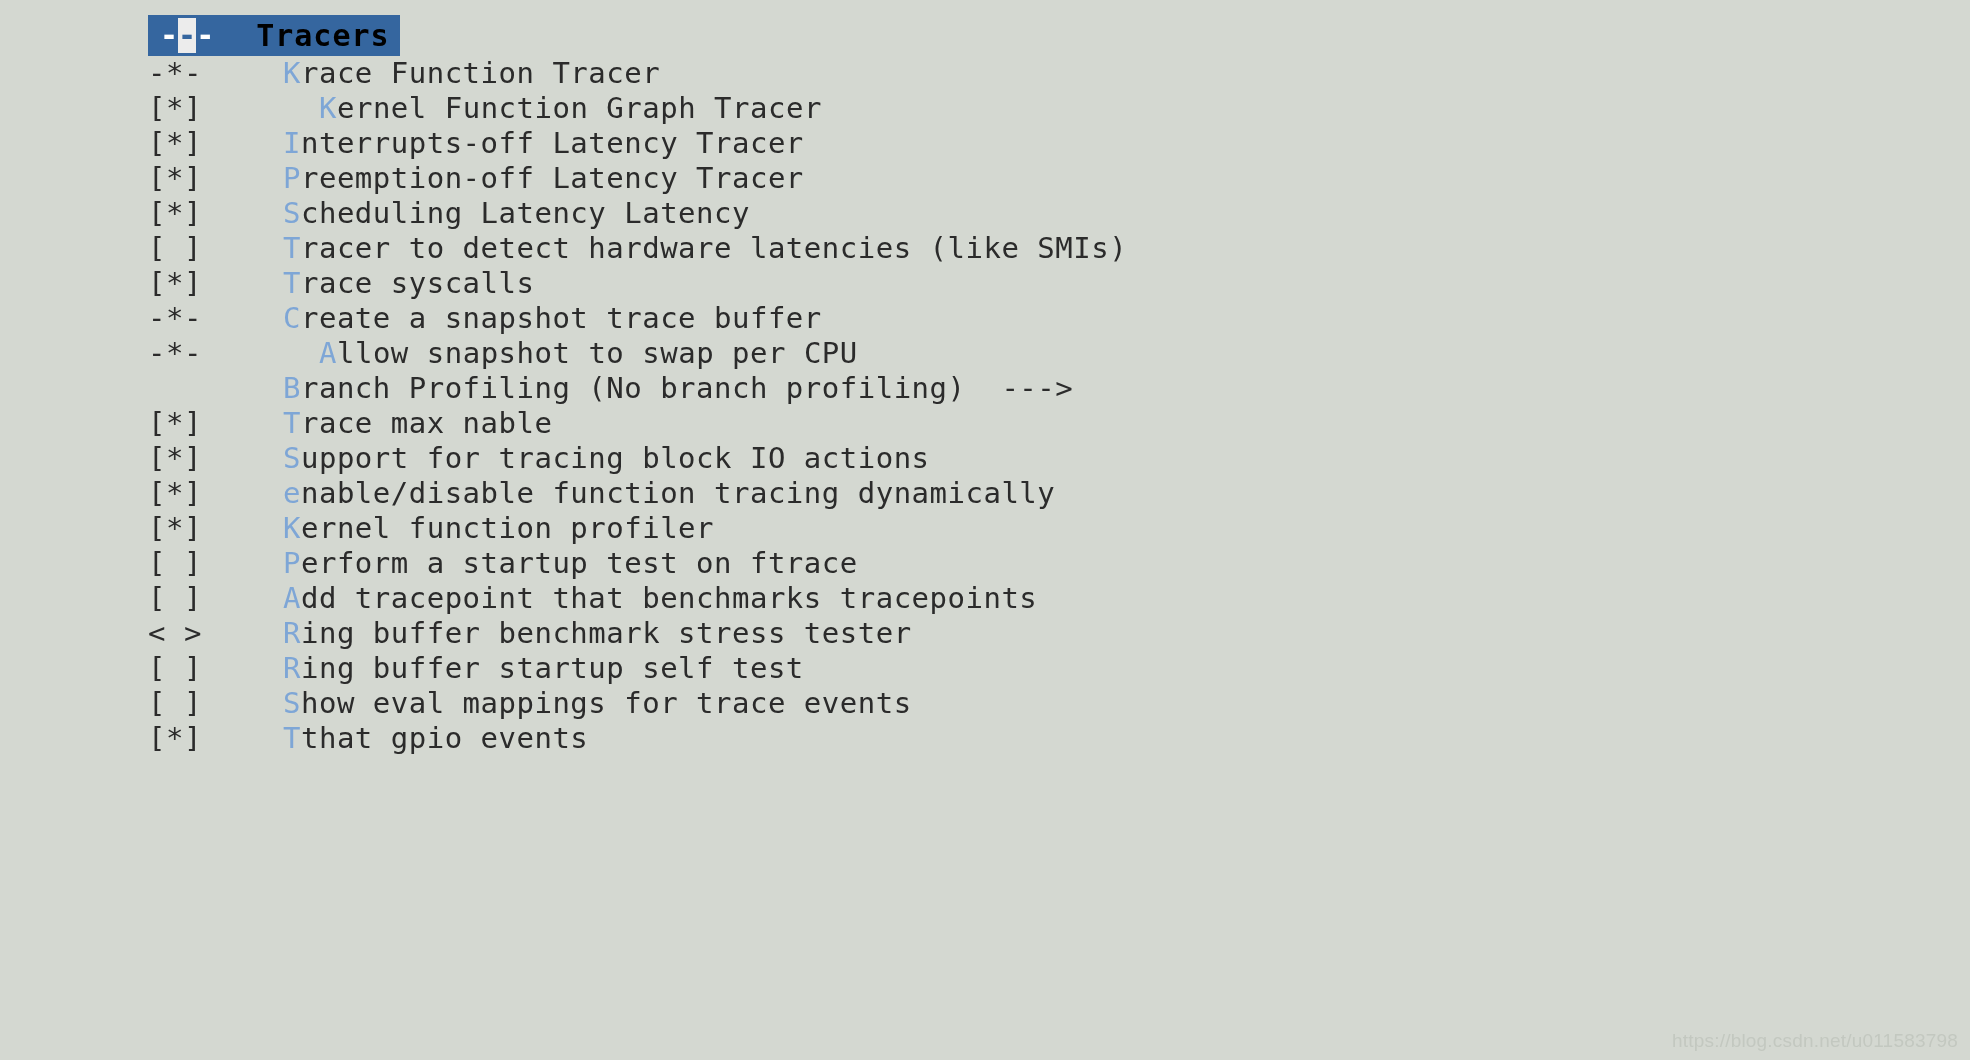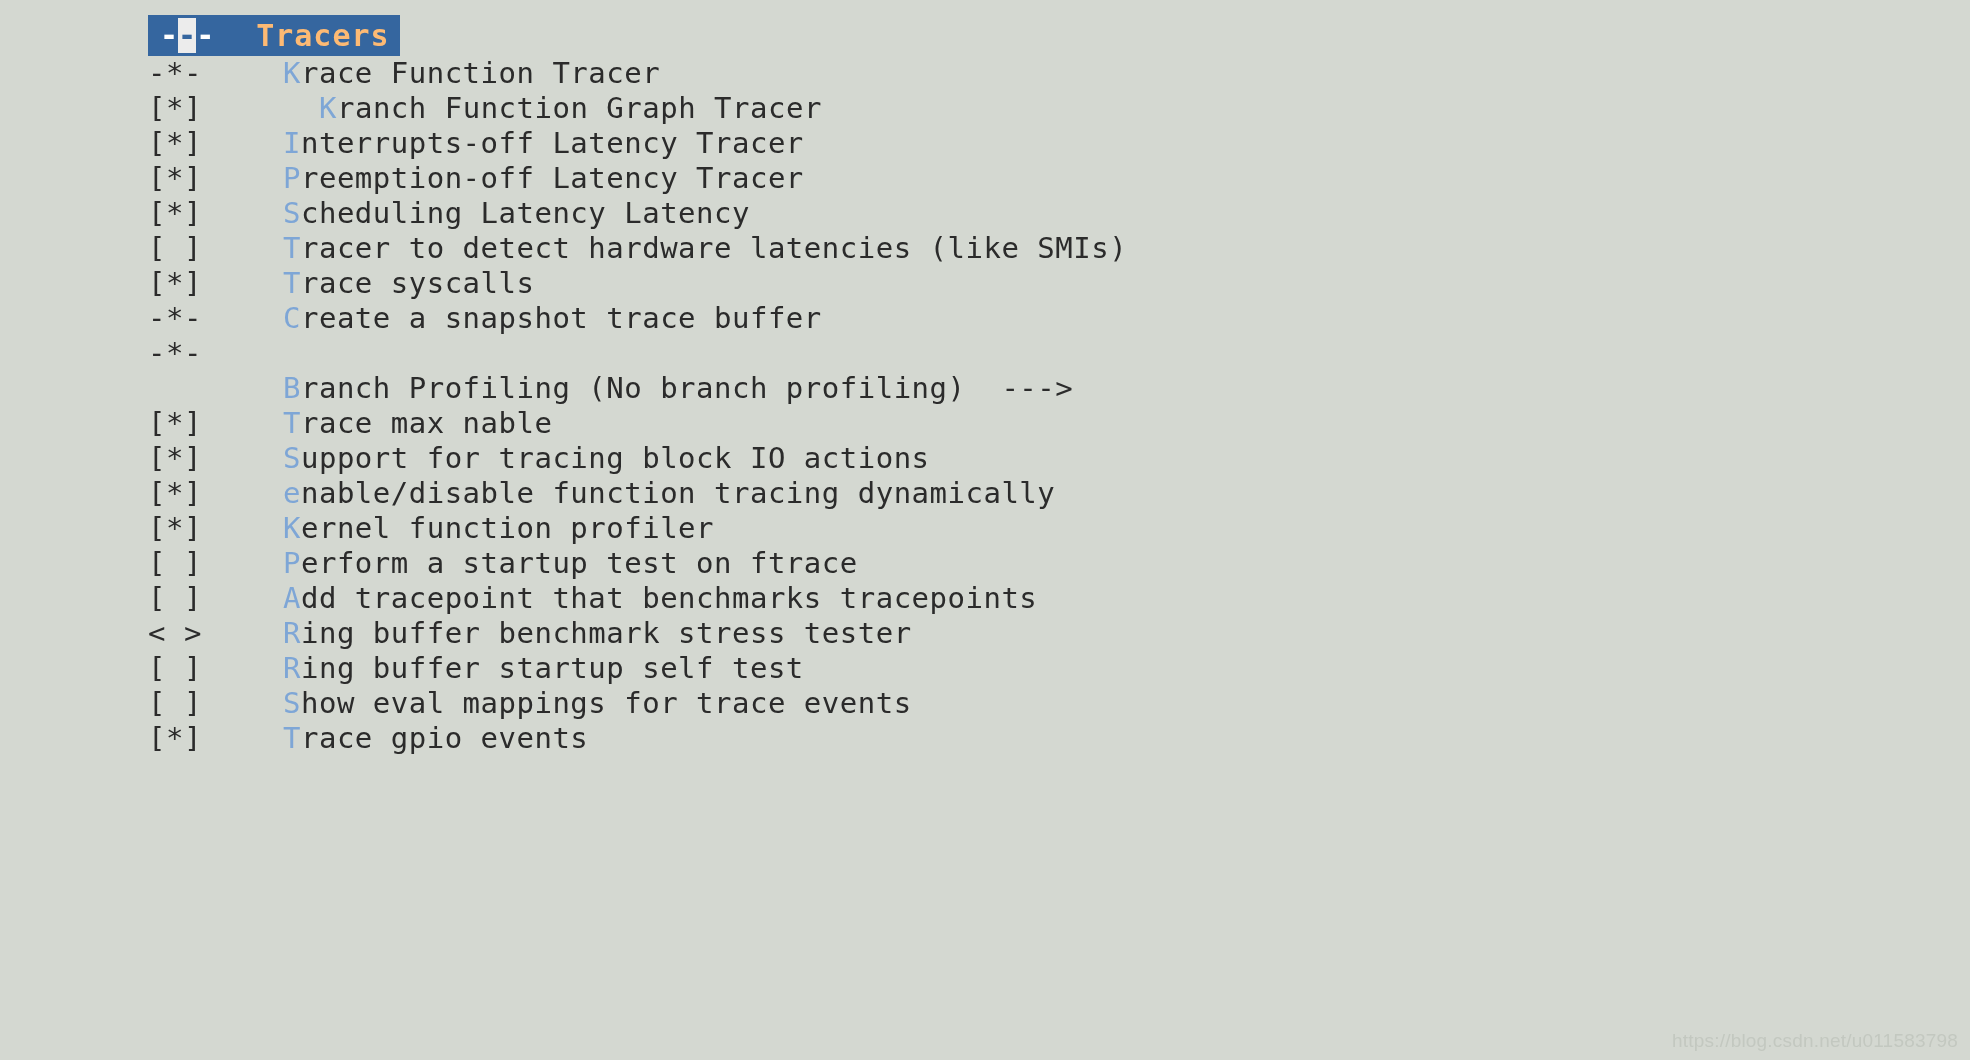--- a/index.html
+++ b/index.html
@@ -45,21 +45,21 @@
     line-height: 41px;
     white-space: pre;
     position: relative;
     padding-left: 8px;
   }
   .titlebar-cursor {
     background: #ececec;
     color: #35669f;
   }
   .titlebar-title {
-    color: #fdba74;
+    color: #000000;
     font-size: 30px;
     font-weight: bold;
     line-height: 41px;
     white-space: pre;
     margin-left: 42px;
     letter-spacing: 1px;
     text-align: center;
   }
 
   
@@ -119,35 +119,35 @@
 
 <div id="menu-window">
 
   <div class="titlebar-row">
     <span class="titlebar-dashes">-<span class="titlebar-cursor">-</span>-</span>
     <span class="titlebar-title">Tracers</span>
   </div>
 
   <div id="option-list">
       <div class="opt-row"><span class="opt-marker">-*-</span><span class="opt-label"><span class="opt-hot">K</span><span class="opt-rest">race Function Tracer</span></span></div>
-      <div class="opt-row"><span class="opt-marker">[*]</span><span class="opt-label indented"><span class="opt-hot">K</span><span class="opt-rest">ranch Function Graph Tracer</span></span></div>
+      <div class="opt-row"><span class="opt-marker">[*]</span><span class="opt-label indented"><span class="opt-hot">K</span><span class="opt-rest">ernel Function Graph Tracer</span></span></div>
       <div class="opt-row"><span class="opt-marker">[*]</span><span class="opt-label"><span class="opt-hot">I</span><span class="opt-rest">nterrupts-off Latency Tracer</span></span></div>
       <div class="opt-row"><span class="opt-marker">[*]</span><span class="opt-label"><span class="opt-hot">P</span><span class="opt-rest">reemption-off Latency Tracer</span></span></div>
       <div class="opt-row"><span class="opt-marker">[*]</span><span class="opt-label"><span class="opt-hot">S</span><span class="opt-rest">cheduling Latency Latency</span></span></div>
       <div class="opt-row"><span class="opt-marker">[ ]</span><span class="opt-label"><span class="opt-hot">T</span><span class="opt-rest">racer to detect hardware latencies (like SMIs)</span></span></div>
       <div class="opt-row"><span class="opt-marker">[*]</span><span class="opt-label"><span class="opt-hot">T</span><span class="opt-rest">race syscalls</span></span></div>
       <div class="opt-row"><span class="opt-marker">-*-</span><span class="opt-label"><span class="opt-hot">C</span><span class="opt-rest">reate a snapshot trace buffer</span></span></div>
-      <div class="opt-row"><span class="opt-marker">-*-</span></div>
+      <div class="opt-row"><span class="opt-marker">-*-</span><span class="opt-label indented"><span class="opt-hot">A</span><span class="opt-rest">llow snapshot to swap per CPU</span></span></div>
       <div class="opt-row"><span class="opt-marker"></span><span class="opt-label"><span class="opt-hot">B</span><span class="opt-rest">ranch Profiling (No branch profiling)  ---&gt;</span></span></div>
       <div class="opt-row"><span class="opt-marker">[*]</span><span class="opt-label"><span class="opt-hot">T</span><span class="opt-rest">race max nable</span></span></div>
       <div class="opt-row"><span class="opt-marker">[*]</span><span class="opt-label"><span class="opt-hot">S</span><span class="opt-rest">upport for tracing block IO actions</span></span></div>
       <div class="opt-row"><span class="opt-marker">[*]</span><span class="opt-label"><span class="opt-hot">e</span><span class="opt-rest">nable/disable function tracing dynamically</span></span></div>
       <div class="opt-row"><span class="opt-marker">[*]</span><span class="opt-label"><span class="opt-hot">K</span><span class="opt-rest">ernel function profiler</span></span></div>
       <div class="opt-row"><span class="opt-marker">[ ]</span><span class="opt-label"><span class="opt-hot">P</span><span class="opt-rest">erform a startup test on ftrace</span></span></div>
       <div class="opt-row"><span class="opt-marker">[ ]</span><span class="opt-label"><span class="opt-hot">A</span><span class="opt-rest">dd tracepoint that benchmarks tracepoints</span></span></div>
       <div class="opt-row"><span class="opt-marker">&lt; &gt;</span><span class="opt-label"><span class="opt-hot">R</span><span class="opt-rest">ing buffer benchmark stress tester</span></span></div>
       <div class="opt-row"><span class="opt-marker">[ ]</span><span class="opt-label"><span class="opt-hot">R</span><span class="opt-rest">ing buffer startup self test</span></span></div>
       <div class="opt-row"><span class="opt-marker">[ ]</span><span class="opt-label"><span class="opt-hot">S</span><span class="opt-rest">how eval mappings for trace events</span></span></div>
-      <div class="opt-row"><span class="opt-marker">[*]</span><span class="opt-label"><span class="opt-hot">T</span><span class="opt-rest">race gpio events</span></span></div>
+      <div class="opt-row"><span class="opt-marker">[*]</span><span class="opt-label"><span class="opt-hot">T</span><span class="opt-rest">that gpio events</span></span></div>
     </div>
 
   <div id="watermark">https://blog.csdn.net/u011583798</div>
 </div>
 
 </body></html>

